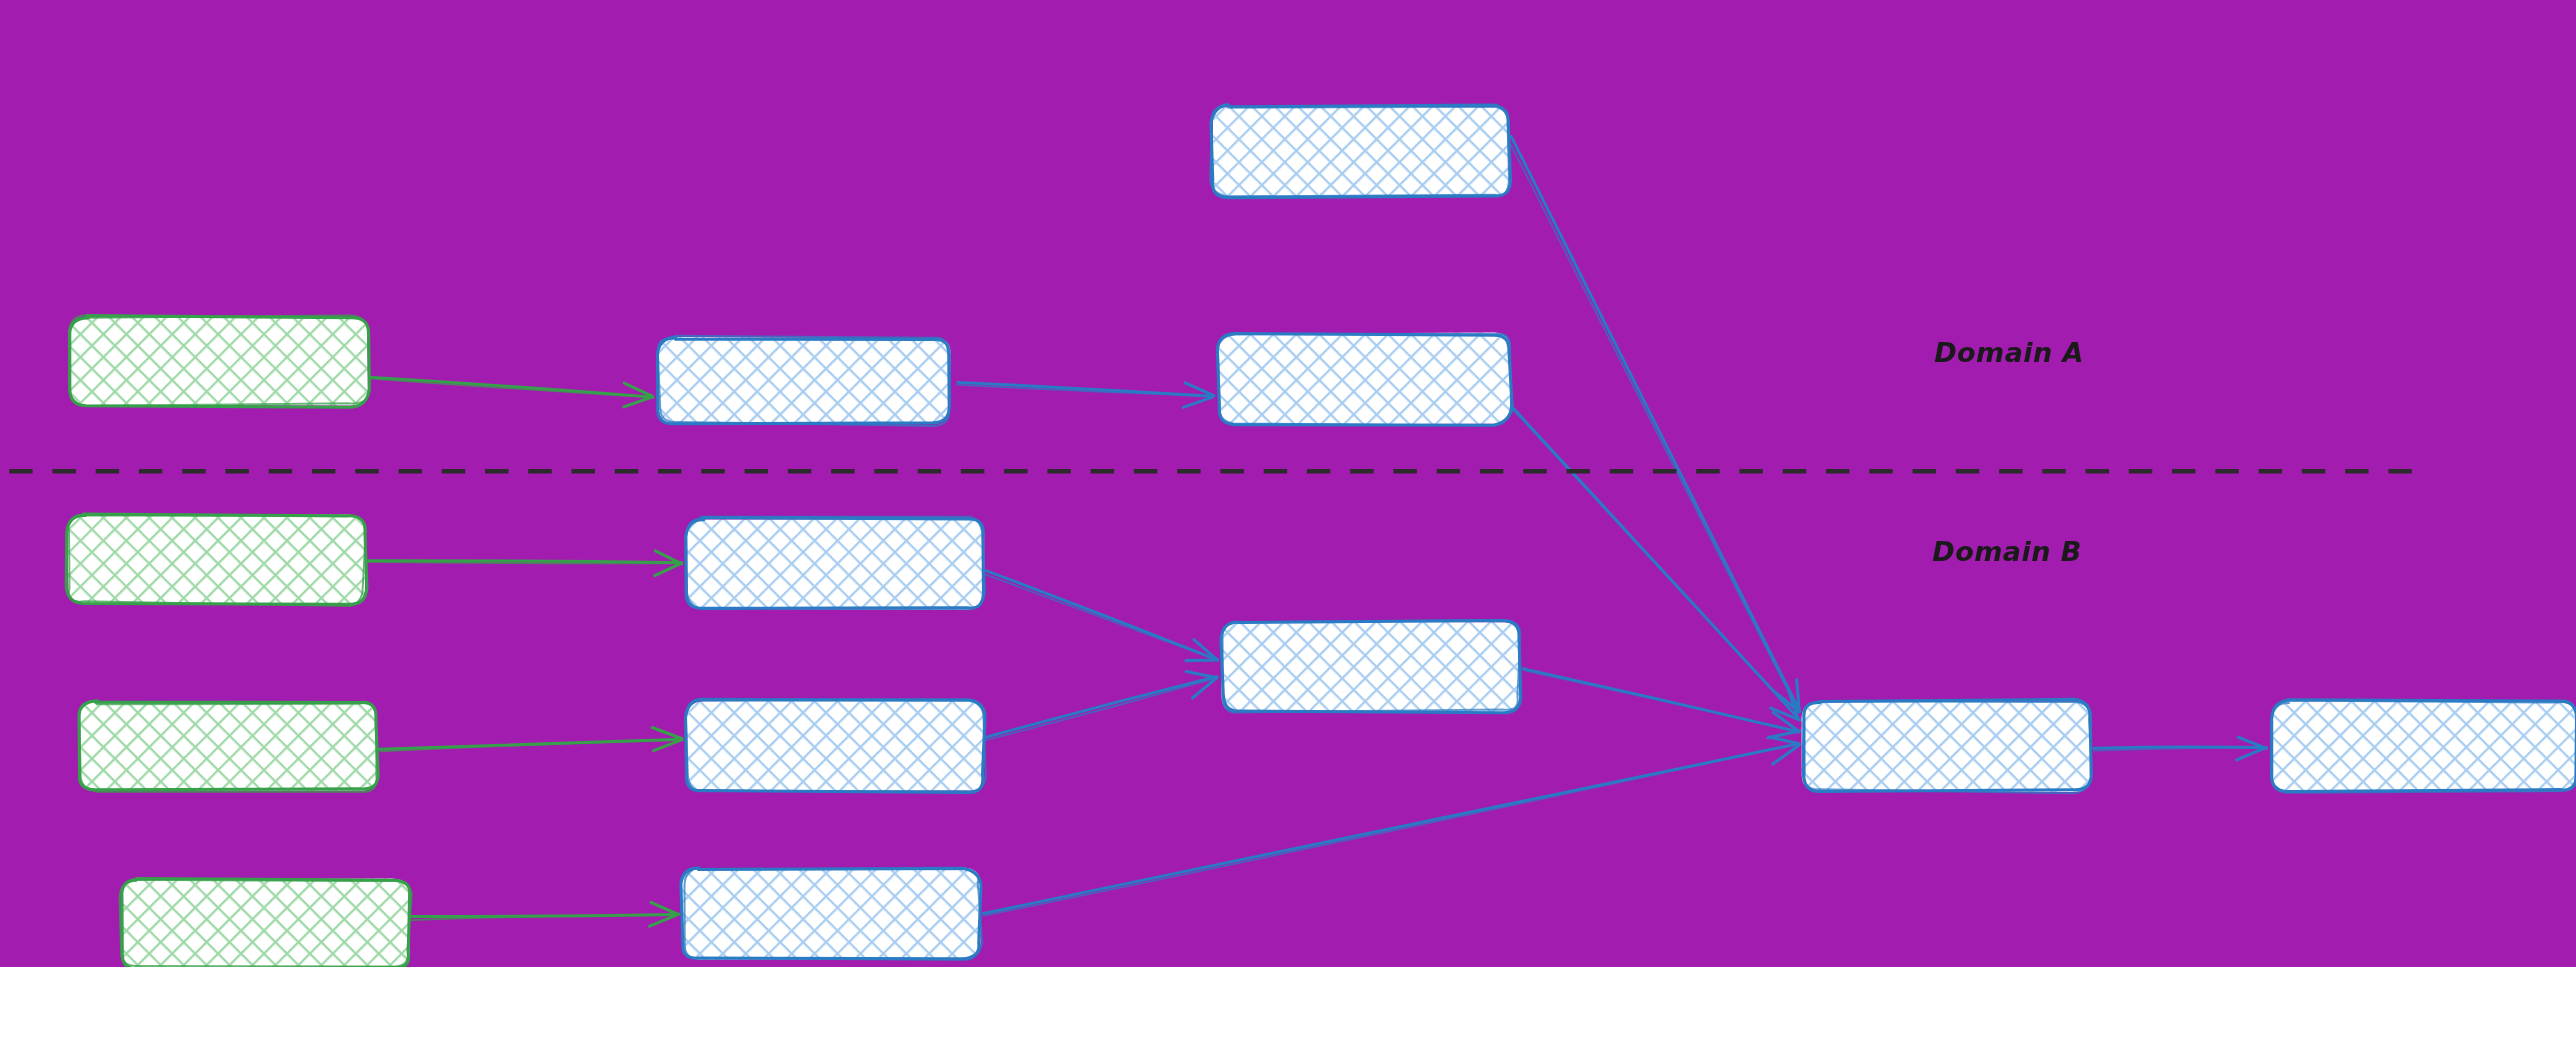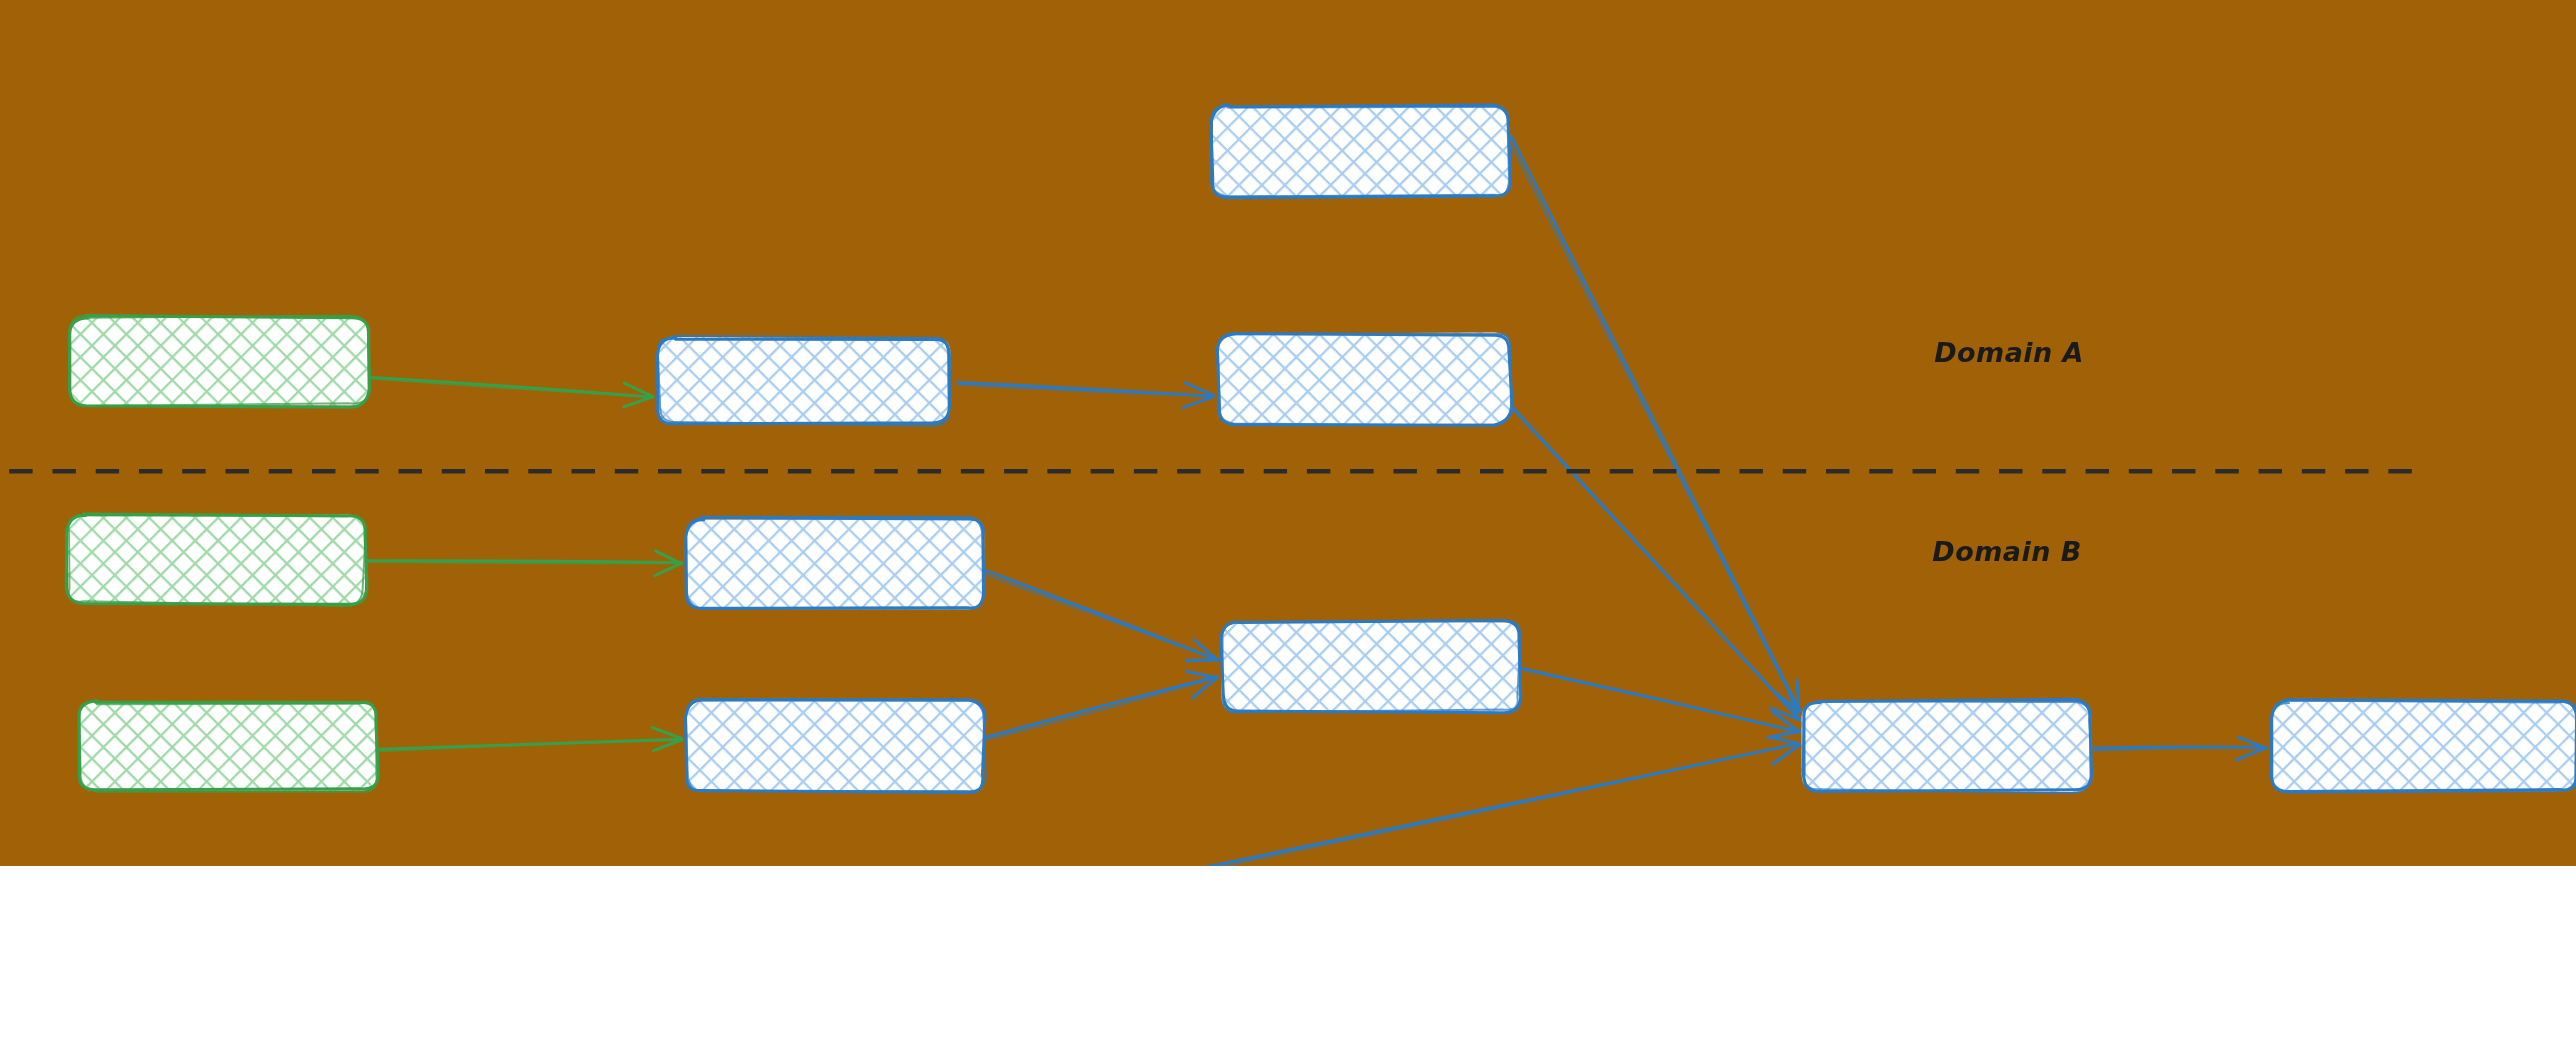--- a/index.html
+++ b/index.html
@@ -6,22 +6,22 @@
     margin: 0;
     padding: 0;
     background: #ffffff;
   }
   body {
     font-family: "DejaVu Sans", sans-serif;
   }
   #canvas-wrap {
     position: relative;
     width: 2576px;
-    height: 866px;
-    background: #a16207;
+    height: 967px;
+    background: #a21caf;
     overflow: hidden;
   }
   svg.diagram {
     position: absolute;
     inset: 0;
     width: 2576px;
     height: 1049px;
     display: block;
   }
   .domain-label {

